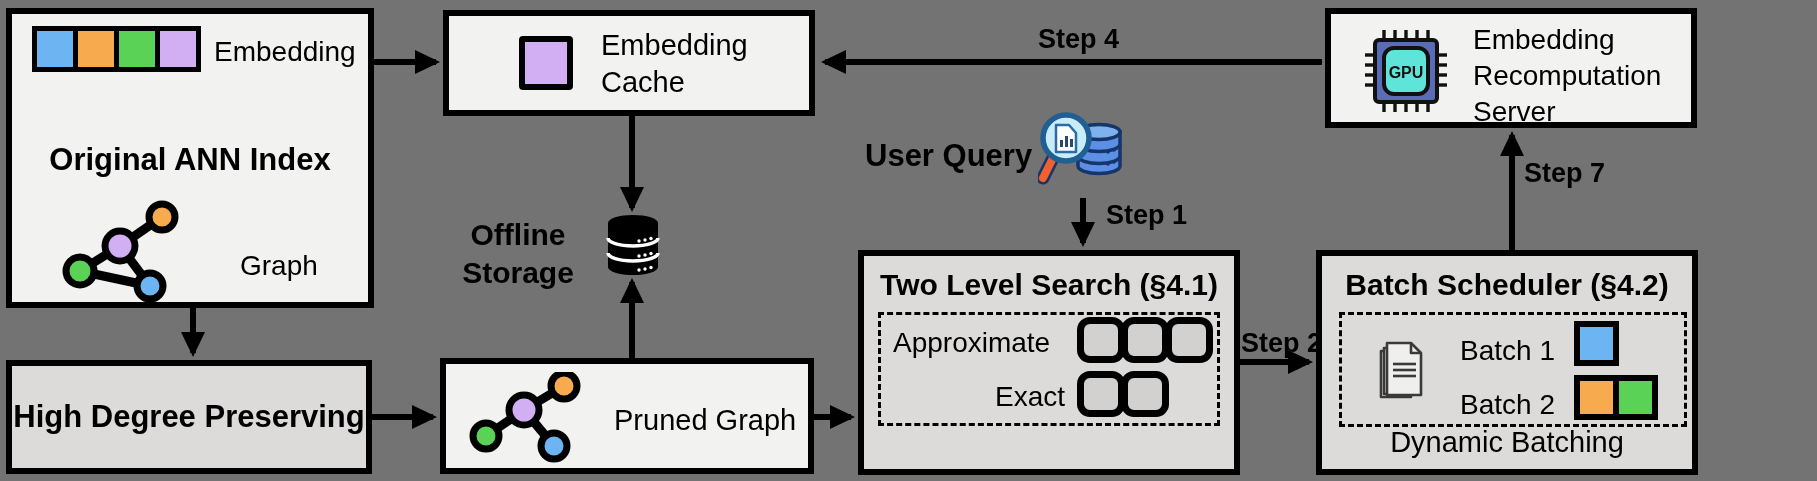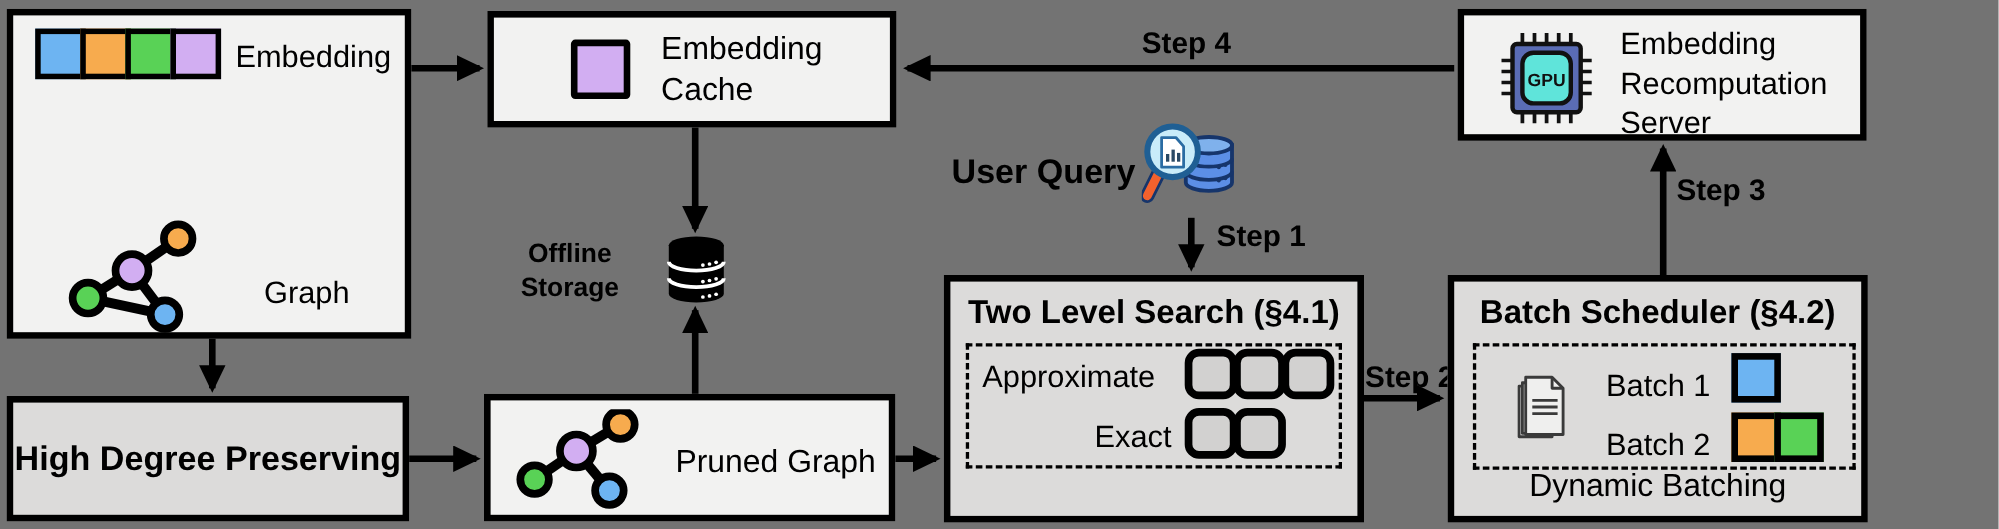--- a/index.html
+++ b/index.html
@@ -38,20 +38,21 @@
 <div id="canvas">
 
   <div class="box light" style="left:6px;top:8px;width:368px;height:300px;">
     <div class="abs strip" style="left:20px;top:12px;">
         <div class="esq" style="background: var(--blue);"></div>
         <div class="esq" style="background: var(--orange);"></div>
         <div class="esq" style="background: var(--green);"></div>
         <div class="esq" style="background: var(--purple);"></div>
       </div>
     <div class="abs lbl" style="left:202px;top:22px;">Embedding</div>
+    <div class="abs bold" style="left:0;right:0;top:128px;text-align:center;font-size:31px;">Original ANN Index</div>
     <svg class="abs" style="left:44px;top:186px;" width="134" height="104" viewBox="0 0 134 104">
       <g stroke="#000" stroke-width="9">
         <line x1="24" y1="71" x2="64" y2="46"></line>
         <line x1="64" y1="46" x2="106" y2="17"></line>
         <line x1="64" y1="46" x2="94" y2="86"></line>
         <line x1="24" y1="71" x2="94" y2="86"></line>
       </g>
       <g stroke="#000" stroke-width="7">
         <circle cx="24" cy="71" r="14" fill="var(--green)"></circle>
         <circle cx="106" cy="17" r="13" fill="var(--orange)"></circle>
@@ -69,21 +70,21 @@
   </div>
 
   <div class="box light" style="left:443px;top:10px;width:372px;height:106px;">
     <div class="abs cachesq" style="left:70px;top:20px;"></div>
     <div class="abs twolines" style="left:152px;top:11px;font-size:29px;">
       <div>Embedding</div>
       <div>Cache</div>
     </div>
   </div>
 
-  <div class="abs bold twolines" style="left:438px;top:216px;width:160px;text-align:center;font-size:24px;">
+  <div class="abs bold twolines" style="left:438px;top:216px;width:160px;text-align:center;font-size:30px;">
     <div>Offline</div>
     <div>Storage</div>
   </div>
   <svg class="abs" style="left:605px;top:214px;" width="56" height="62" viewBox="0 0 56 62">
     <path d="M3,9 v44 a25,8 0 0 0 50,0 v-44 z" fill="#000"></path>
     <ellipse cx="28" cy="9" rx="25" ry="8" fill="#000"></ellipse>
     <path d="M3,24 a25,8 0 0 0 50,0" fill="none" stroke="#fff" stroke-width="3.5"></path>
     <path d="M3,39 a25,8 0 0 0 50,0" fill="none" stroke="#fff" stroke-width="3.5"></path>
     <g fill="#fff">
       <circle cx="34" cy="27" r="1.7"></circle>
@@ -183,21 +184,21 @@
           <div class="csq" style="background: var(--blue);"></div>
         </div>
       <div class="abs lbl" style="left:118px;top:74px;">Batch 2</div>
       <div class="abs strip" style="left:232px;top:60px;">
           <div class="csq" style="background: var(--orange);"></div>
           <div class="csq" style="background: var(--green);"></div>
         </div>
     </div>
     <div class="caption">Dynamic Batching</div>
   </div>
-  <div class="step" style="left:1524px;top:158px;">Step 3</div>
+  <div class="step" style="left:1524px;top:158px;">Step 7</div>
 
   <div class="box light" style="left:1325px;top:8px;width:372px;height:120px;">
     <svg class="abs" style="left:28px;top:14px;" width="100" height="88" viewBox="0 0 100 88">
       <g stroke="#111" stroke-width="3.4">
         <line x1="25" y1="2" x2="25" y2="12"></line>
           <line x1="36" y1="2" x2="36" y2="12"></line>
           <line x1="47" y1="2" x2="47" y2="12"></line>
           <line x1="58" y1="2" x2="58" y2="12"></line>
           <line x1="69" y1="2" x2="69" y2="12"></line>
         <line x1="25" y1="74" x2="25" y2="84"></line>

